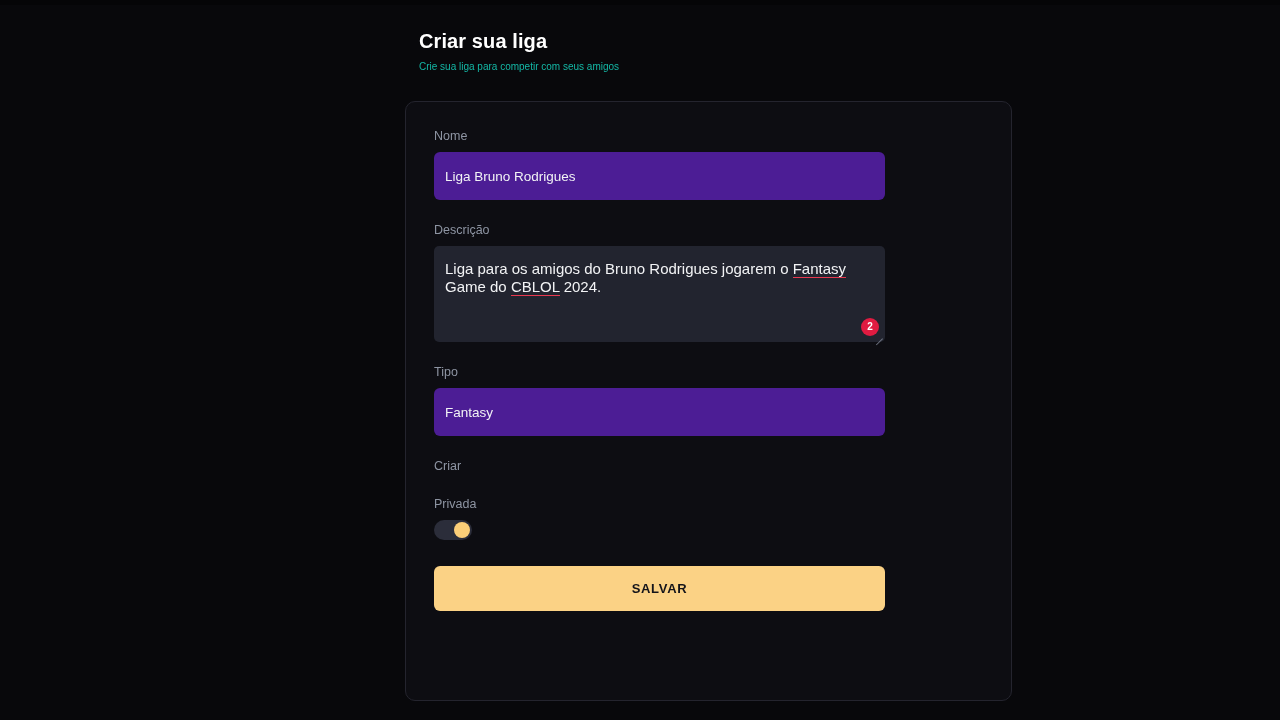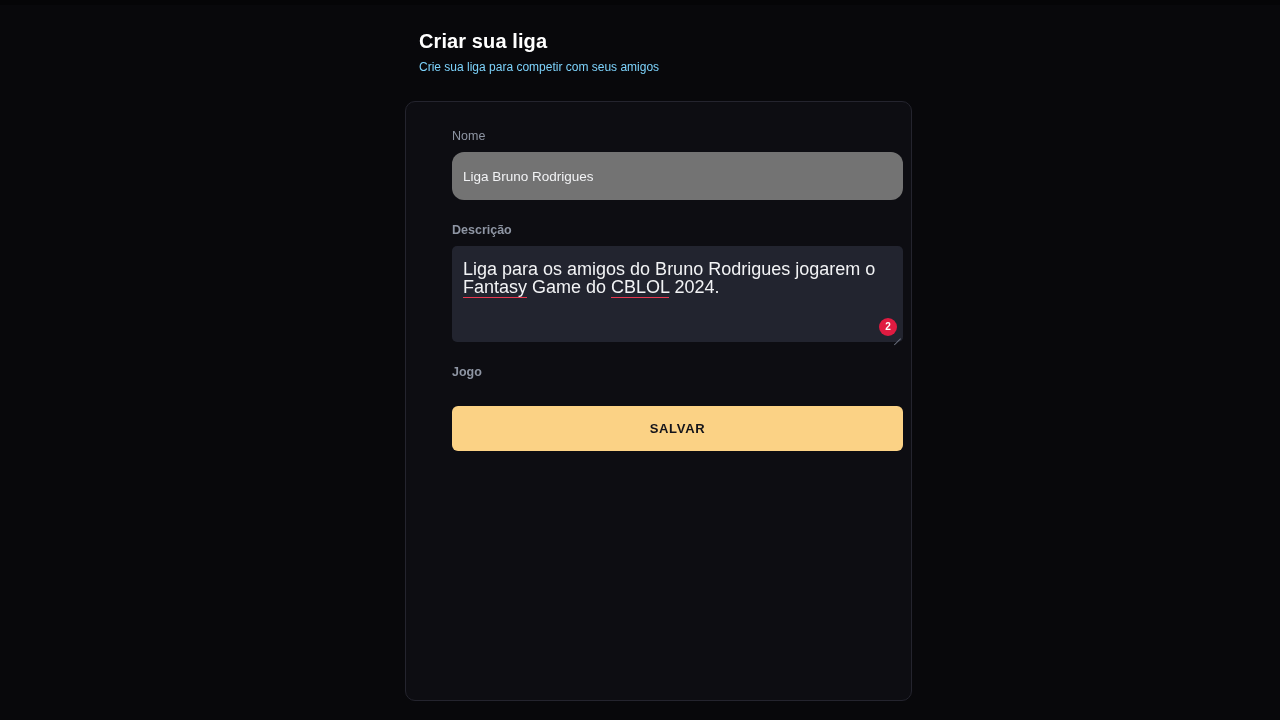--- a/index.html
+++ b/index.html
@@ -35,57 +35,56 @@
   .page-title {
     margin: 0;
     font-size: 20px;
     line-height: 26px;
     font-weight: bold;
     color: #ffffff;
     letter-spacing: 0.1px;
   }
   .page-subtitle {
     margin: 4px 0 0 0;
-    font-size: 12px;
-    line-height: 18px;
-    color: #7dd3fc;
+    font-size: 10px;
+    line-height: 18px;
+    color: #14b8a6;
     font-weight: normal;
   }
   .card {
     position: absolute;
     left: 405px;
     top: 101px;
-    width: 507px;
+    width: 607px;
     height: 600px;
     background: #0d0d12;
     border: 1px solid #24242e;
     border-radius: 10px;
-    padding-left: 18px;
   }
   .card-inner {
     padding: 26px 28px 0 28px;
   }
   .field {
     margin-bottom: 0;
   }
   .field-label {
     display: block;
     font-size: 12.5px;
     line-height: 16px;
     color: #8e95a3;
     margin-bottom: 8px;
     font-weight: normal;
   }
-  .field-label.spaced { margin-top: 22px; font-weight: bold; }
+  .field-label.spaced { margin-top: 22px; }
   .text-input {
     width: 451px;
     height: 48px;
-    background: #737373;
-    border: none;
-    border-radius: 12px;
+    background: #4c1d95;
+    border: none;
+    border-radius: 6px;
     color: #f2f3f5;
     font-family: "Liberation Sans", sans-serif;
     font-size: 13.5px;
     padding: 0 11px;
     outline: none;
     display: block;
   }
   .textarea-wrap {
     position: relative;
     width: 451px;
@@ -106,21 +105,21 @@
     resize: none;
     display: block;
     overflow: hidden;
   }
   .ta-render {
     position: absolute;
     left: 0; top: 0;
     width: 451px;
     height: 96px;
     padding: 14px 11px 11px 11px;
-    font-size: 18px;
+    font-size: 15px;
     line-height: 18px;
     color: #f2f3f5;
     pointer-events: none;
   }
   .misspell {
     border-bottom: 1.5px solid #e8384f;
     padding-bottom: 0px;
   }
   .count-badge {
     position: absolute;
@@ -213,27 +212,37 @@
         <div class="textarea-wrap">
           <div class="text-area"></div>
           <div class="ta-render"><span>Liga para os amigos do Bruno Rodrigues jogarem o </span><span class="misspell">Fantasy</span><span> Game do </span><span class="misspell">CBLOL</span><span> 2024.</span></div>
           <div class="count-badge">2</div>
           <div class="resize-grip">
             <span class="grip1"></span>
           </div>
         </div>
       </div>
 
-
-      <div class="field">
-        <label class="field-label spaced">Jogo</label>
-      </div>
-
-      <div class="field">
-      </div>
-
+      <div class="field">
+        <label class="field-label spaced">Tipo</label>
+        <input class="text-input" type="text" value="Fantasy" style="">
+      </div>
+
+      <div class="field">
+        <label class="field-label spaced">Criar</label>
+      </div>
+
+      <div class="field">
+      </div>
+
+      <div class="field">
+        <label class="field-label spaced">Privada</label>
+        <button class="toggle">
+          <span class="knob"></span>
+        </button>
+      </div>
 
       <button class="save-btn">SALVAR</button>
 
     </div>
   </div>
 
 </div>
 
 </body></html>

